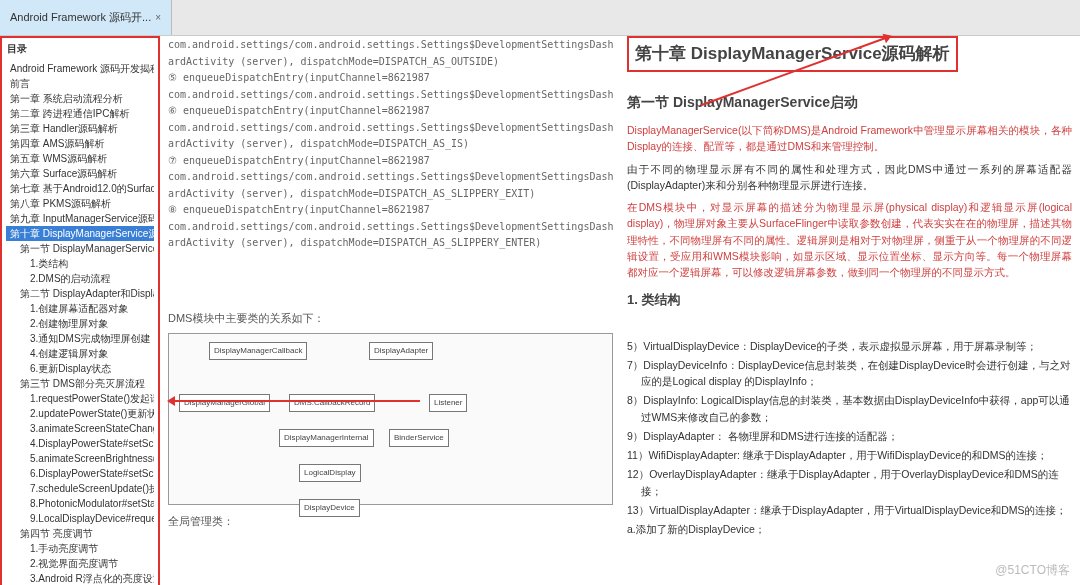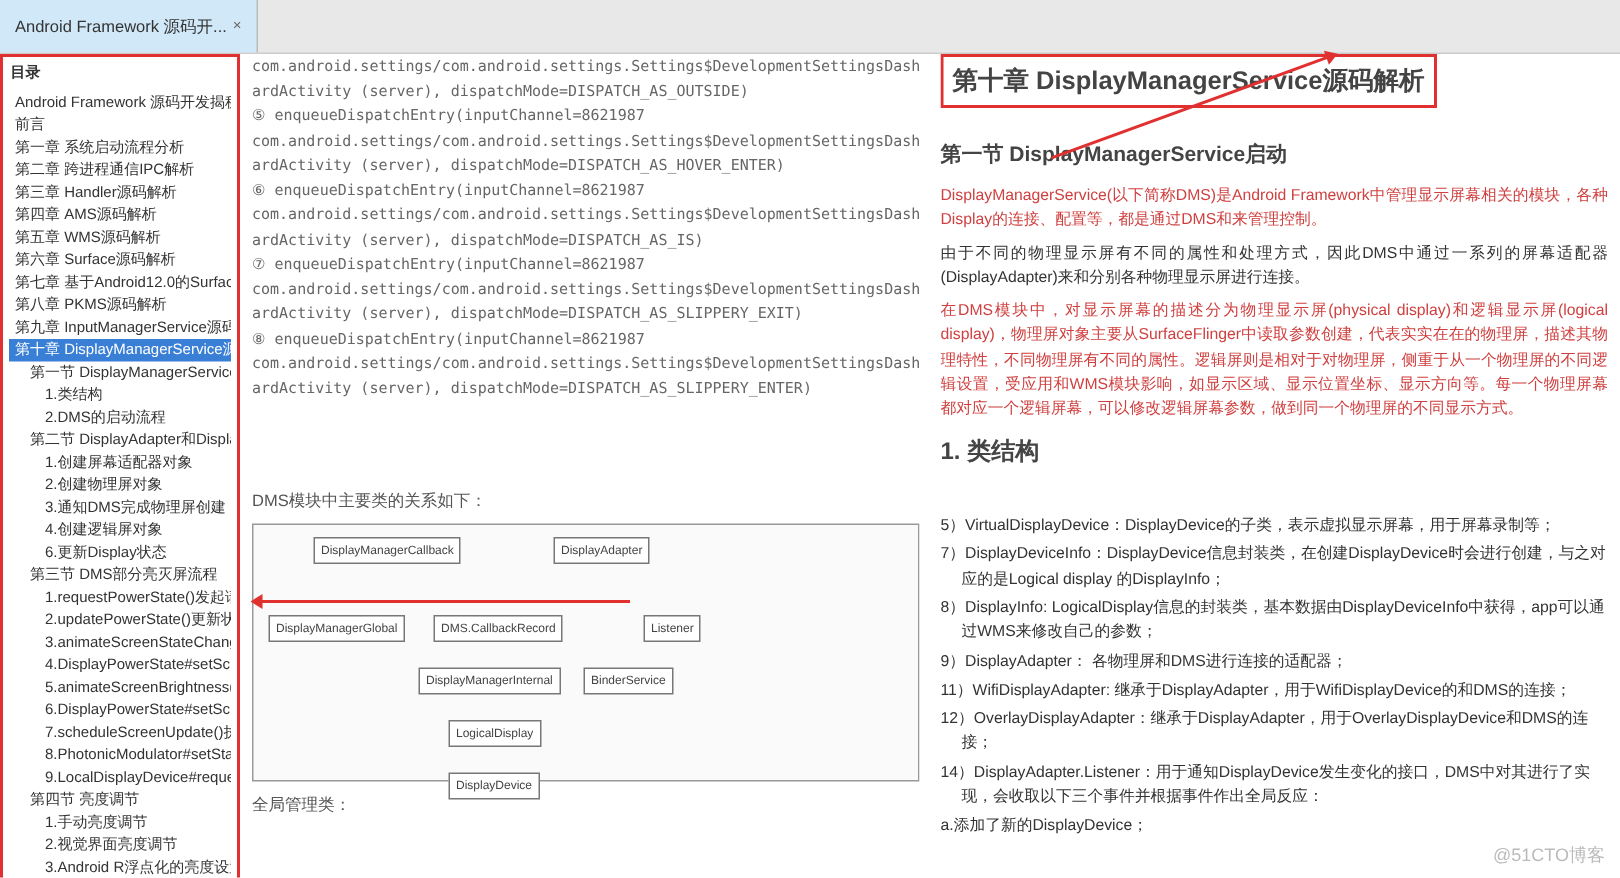--- a/index.html
+++ b/index.html
@@ -19,21 +19,21 @@
   .content { flex:1; display:flex; gap:14px; padding:0 8px; overflow:hidden; }
   .col { flex:1; font-size:10.5px; color:#444; line-height:1.55; overflow:hidden; }
   .code-line { font-family:Consolas,monospace; font-size:10px; color:#666; white-space:pre; margin:1px 0; }
   .subhead { font-size:11px; color:#555; margin:8px 0 5px; }
   .diagram { border:1px solid #999; height:172px; margin:6px 0; padding:0; position:relative; background:#fafafa; }
   .dbox { position:absolute; border:1px solid #777; background:#fff; font-size:8px; padding:2px 4px; text-align:center; }
   .chapter-title { font-size:17px; font-weight:bold; padding:3px 6px; border:2px solid #e03030; display:inline-block; margin-bottom:10px; }
   .section-title { font-size:14px; font-weight:bold; margin:10px 0 8px; }
   .para { font-size:10.5px; color:#333; text-align:justify; margin:6px 0; }
   .para.red { color:#d04040; }
-  .h3 { font-size:16px; font-weight:bold; margin:10px 0 6px; }
+  .h3 { font-size:13px; font-weight:bold; margin:10px 0 6px; }
   .list-item { font-size:10.5px; color:#333; margin:3px 0; padding-left:14px; text-indent:-14px; }
   .arrow { position:absolute; top:400px; left:170px; width:250px; height:2px; background:#e03030; }
   .arrow::before { content:""; position:absolute; left:-8px; top:-4px; border:5px solid transparent; border-right:8px solid #e03030; }
   .arrow2 { position:absolute; top:70px; left:695px; width:200px; height:2px; background:#e03030; transform:rotate(-20deg); }
   .arrow2::after { content:""; position:absolute; right:-8px; top:-4px; border:5px solid transparent; border-left:8px solid #e03030; }
   .watermark { position:absolute; bottom:6px; right:10px; color:#bbb; font-size:12px; }
 </style>
 </head>
 <body>
 
@@ -87,21 +87,20 @@
       </div>
   </div>
 
   <div class="content">
     <div class="col">
       <div id="codeblock">
           <div class="code-line">com.android.settings/com.android.settings.Settings$DevelopmentSettingsDashbo</div>
           <div class="code-line">ardActivity (server), dispatchMode=DISPATCH_AS_OUTSIDE)</div>
           <div class="code-line">⑤ enqueueDispatchEntry(inputChannel=8621987</div>
           <div class="code-line">com.android.settings/com.android.settings.Settings$DevelopmentSettingsDashbo</div>
-          <div class="code-line">ardActivity (server), dispatchMode=DISPATCH_AS_HOVER_ENTER)</div>
           <div class="code-line">⑥ enqueueDispatchEntry(inputChannel=8621987</div>
           <div class="code-line">com.android.settings/com.android.settings.Settings$DevelopmentSettingsDashbo</div>
           <div class="code-line">ardActivity (server), dispatchMode=DISPATCH_AS_IS)</div>
           <div class="code-line">⑦ enqueueDispatchEntry(inputChannel=8621987</div>
           <div class="code-line">com.android.settings/com.android.settings.Settings$DevelopmentSettingsDashbo</div>
           <div class="code-line">ardActivity (server), dispatchMode=DISPATCH_AS_SLIPPERY_EXIT)</div>
           <div class="code-line">⑧ enqueueDispatchEntry(inputChannel=8621987</div>
           <div class="code-line">com.android.settings/com.android.settings.Settings$DevelopmentSettingsDashbo</div>
           <div class="code-line">ardActivity (server), dispatchMode=DISPATCH_AS_SLIPPERY_ENTER)</div>
         </div>
@@ -129,21 +128,21 @@
       <div class="para red">在DMS模块中，对显示屏幕的描述分为物理显示屏(physical display)和逻辑显示屏(logical display)，物理屏对象主要从SurfaceFlinger中读取参数创建，代表实实在在的物理屏，描述其物理特性，不同物理屏有不同的属性。逻辑屏则是相对于对物理屏，侧重于从一个物理屏的不同逻辑设置，受应用和WMS模块影响，如显示区域、显示位置坐标、显示方向等。每一个物理屏幕都对应一个逻辑屏幕，可以修改逻辑屏幕参数，做到同一个物理屏的不同显示方式。</div>
       <div class="h3">1. 类结构</div>
       <div style="height:18px"></div>
       <div id="list">
           <div class="list-item">5）VirtualDisplayDevice：DisplayDevice的子类，表示虚拟显示屏幕，用于屏幕录制等；</div>
           <div class="list-item">7）DisplayDeviceInfo：DisplayDevice信息封装类，在创建DisplayDevice时会进行创建，与之对应的是Logical display 的DisplayInfo；</div>
           <div class="list-item">8）DisplayInfo: LogicalDisplay信息的封装类，基本数据由DisplayDeviceInfo中获得，app可以通过WMS来修改自己的参数；</div>
           <div class="list-item">9）DisplayAdapter： 各物理屏和DMS进行连接的适配器；</div>
           <div class="list-item">11）WifiDisplayAdapter: 继承于DisplayAdapter，用于WifiDisplayDevice的和DMS的连接；</div>
           <div class="list-item">12）OverlayDisplayAdapter：继承于DisplayAdapter，用于OverlayDisplayDevice和DMS的连接；</div>
-          <div class="list-item">14）DisplayAdapter.Listener：用于通知DisplayDevice发生变化的接口，DMS中对其进行了实现，会收取以下三个事件并根据事件作出全局反应：</div>
+          <div class="list-item">13）VirtualDisplayAdapter：继承于DisplayAdapter，用于VirtualDisplayDevice和DMS的连接；</div>
         </div>
       <div class="list-item">a.添加了新的DisplayDevice；</div>
       
     </div>
   </div>
 </div>
 
 <div class="arrow"></div>
 <div class="arrow2"></div>
 <div class="watermark">@51CTO博客</div>

